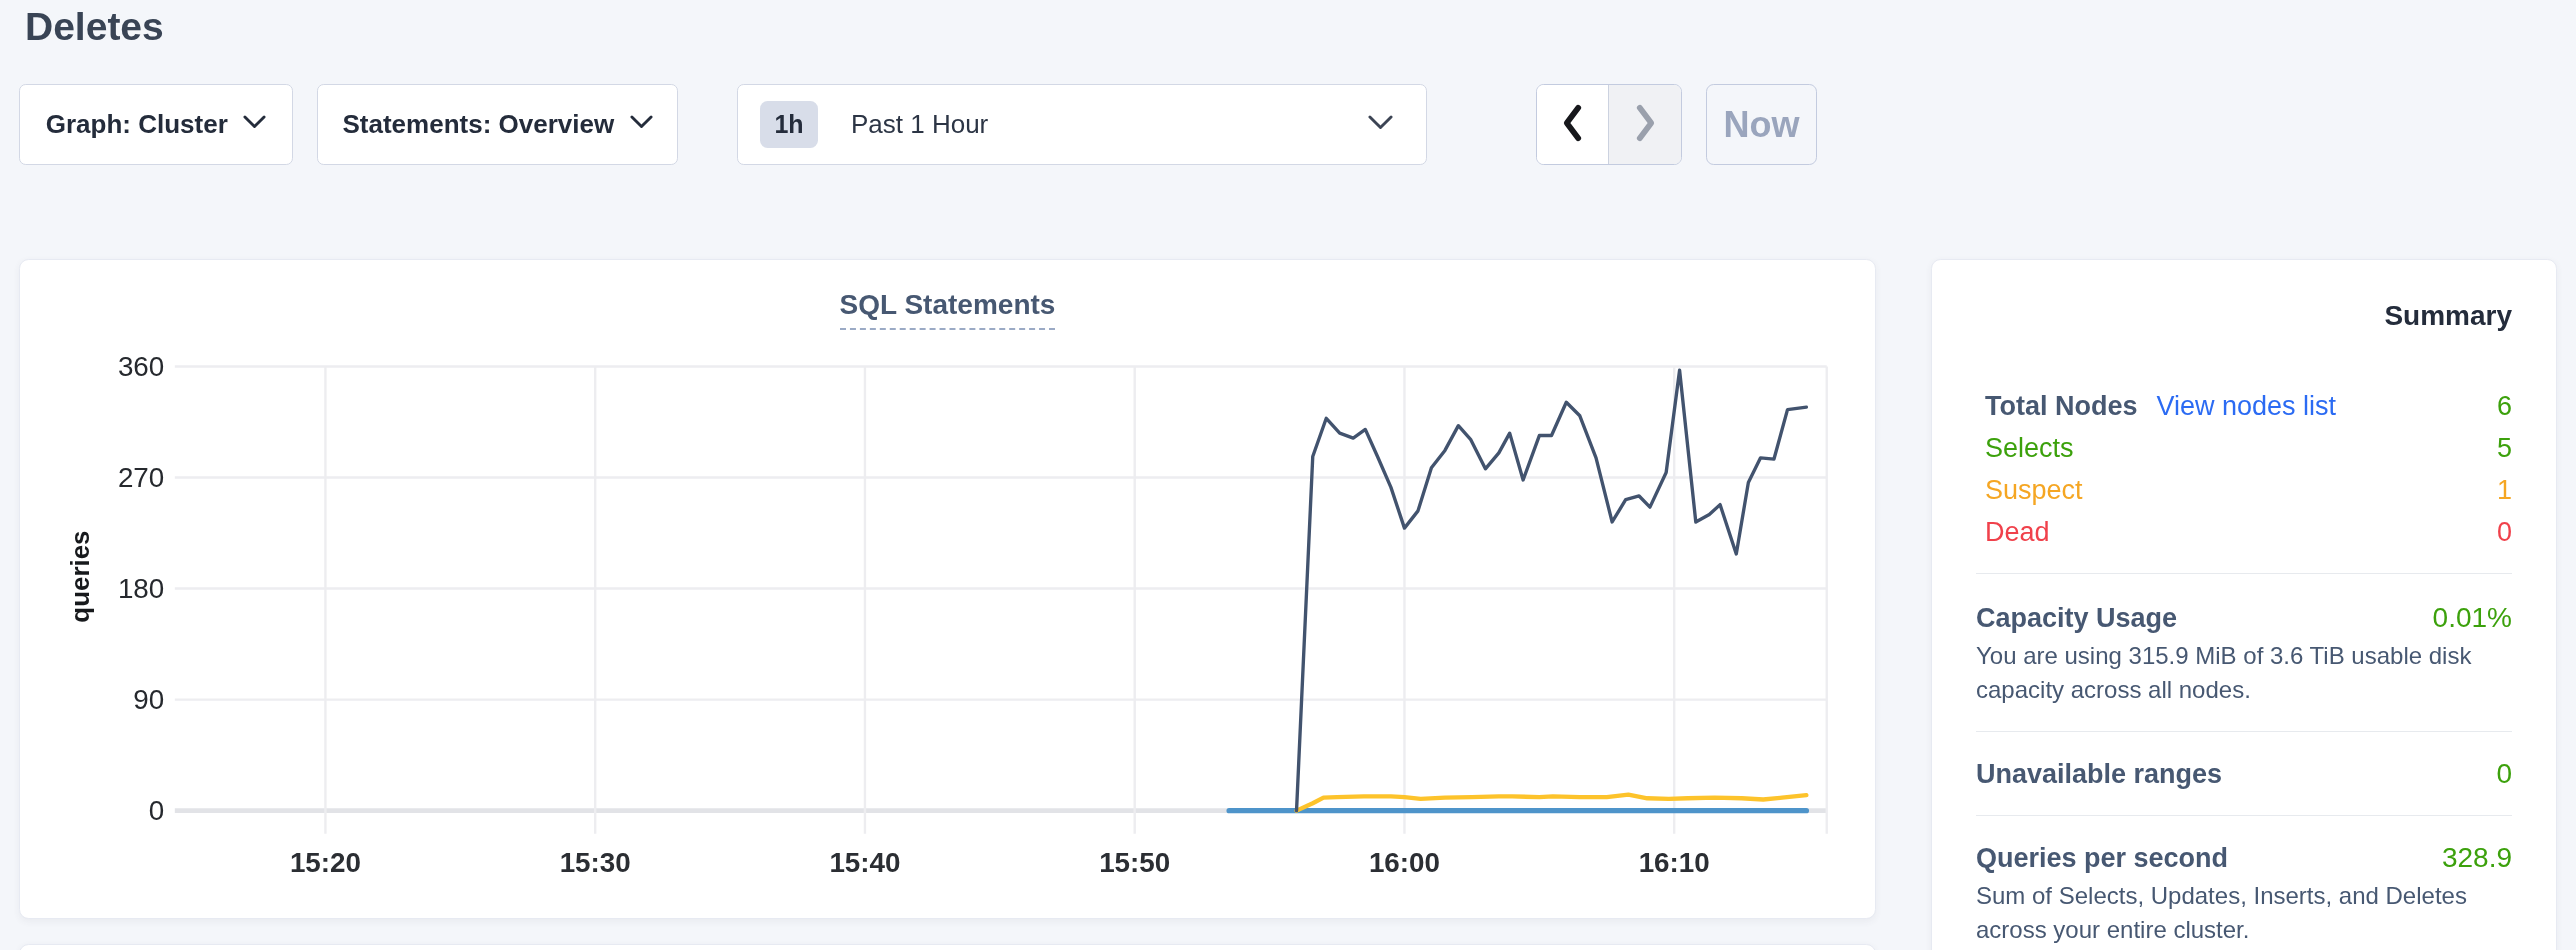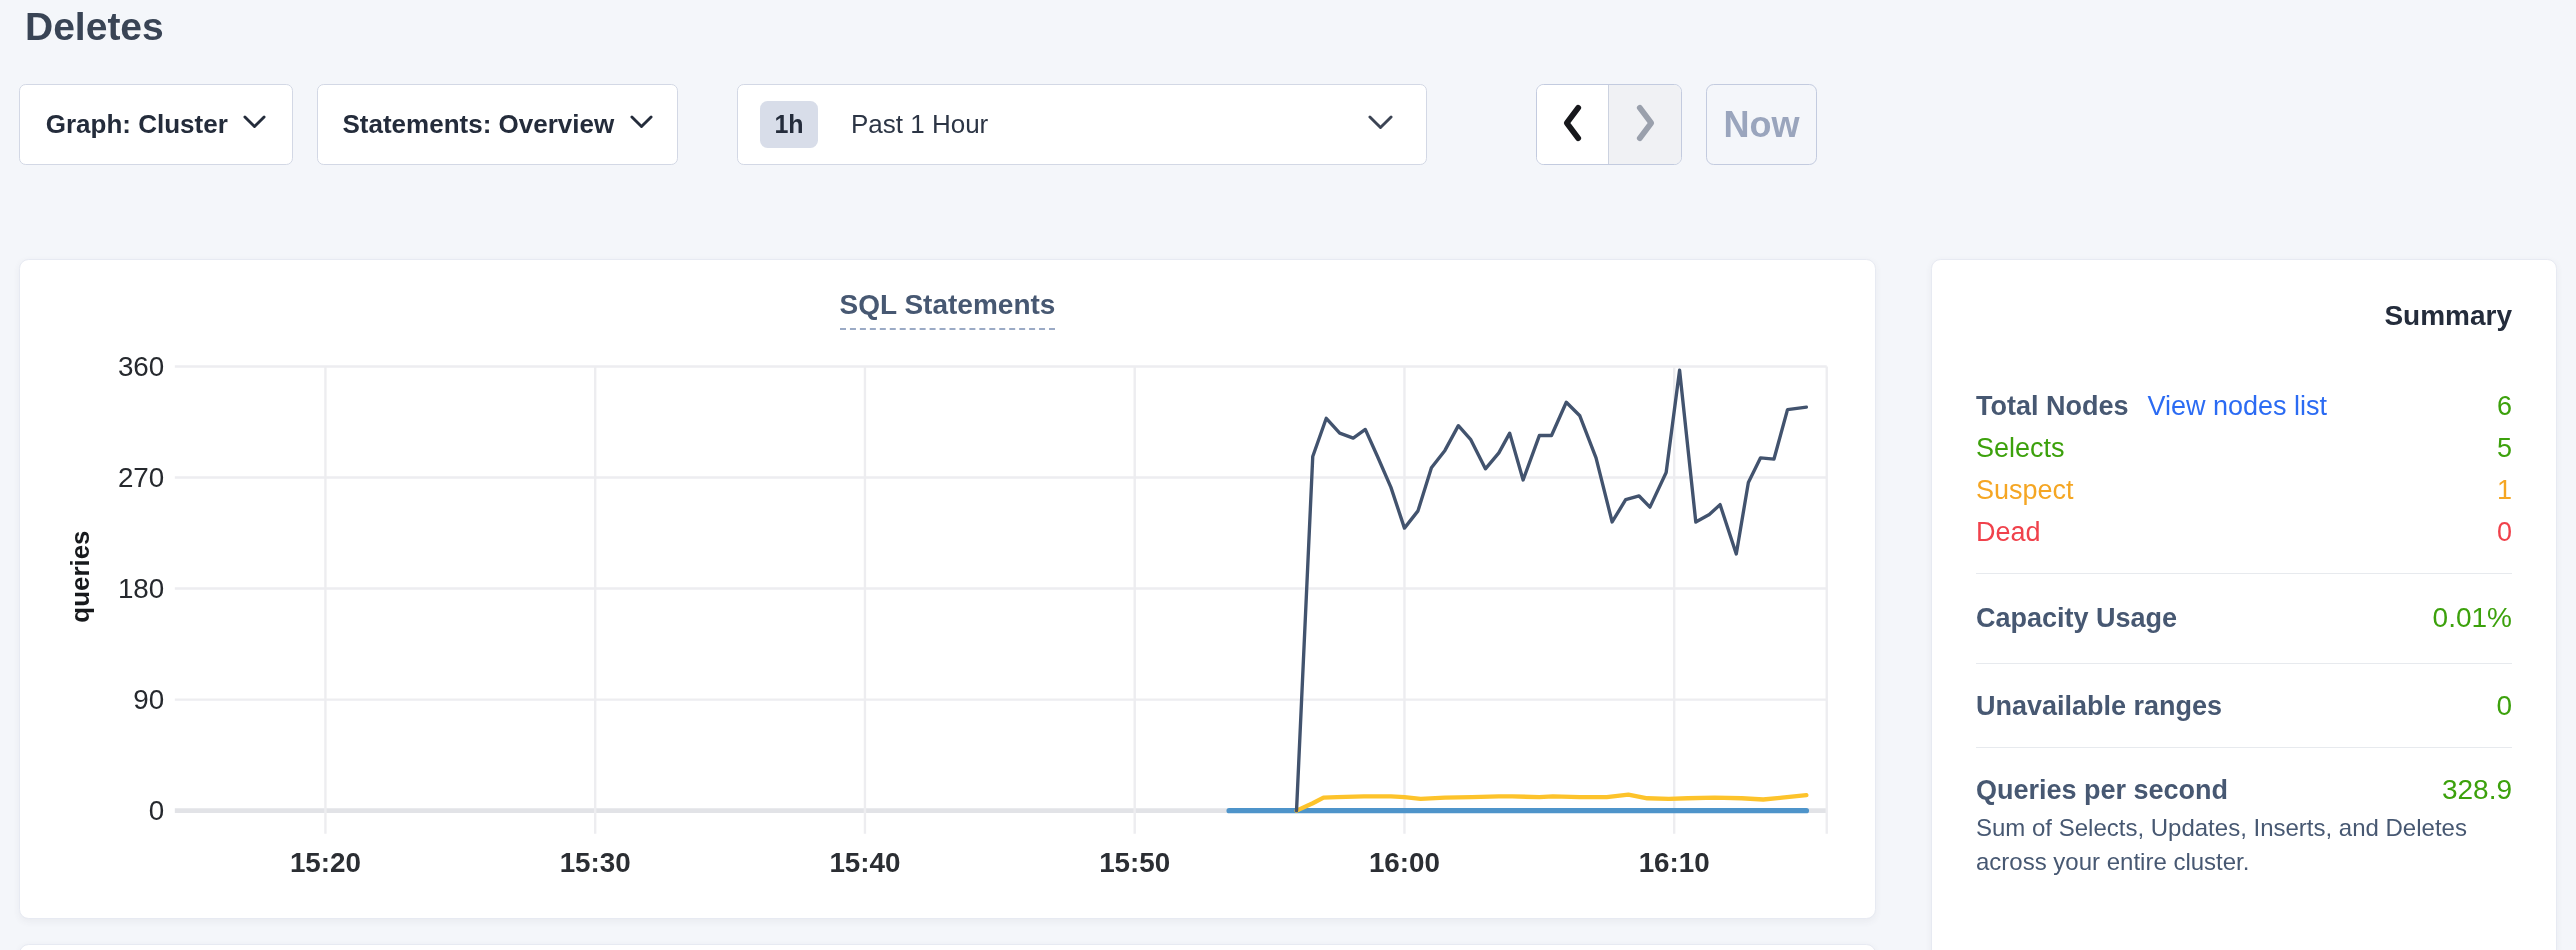--- a/index.html
+++ b/index.html
@@ -59,21 +59,21 @@
     padding-bottom:6.7px; border-bottom:2.9px dashed #9baac5; cursor:help;
   }
   svg.chart { position:absolute; left:0; top:0; }
   svg.chart text { font-family:"Liberation Sans", sans-serif; }
   .ytick { font-size:29px; font-weight:500; fill:#26292e; }
   .xtick { font-size:29px; font-weight:600; fill:#2b2e33; }
   .ylab  { font-size:27px; font-weight:700; fill:#17191c; }
   
   .summary-title { margin-top:38px; line-height:35px; text-align:right;
                    font-size:28px; font-weight:700; color:#242c3b; }
-  .nodes { margin-top:52px; }
+  .nodes { margin-top:52px;margin-left:9px; }
   .s-row { display:flex; align-items:center; height:42px; font-size:27px; }
   .s-row .val { margin-left:auto; }
   .lbl-strong { font-weight:700; color:#475872; }
   .link { color:#2b6bf3; margin-left:19px; text-decoration:none; cursor:pointer; font-weight:400; }
   .green  { color:#3ca10c; }
   .orange { color:#f5a623; }
   .red    { color:#f0414b; }
   hr.div { border:none; border-top:1.9px solid #e7eaee; }
   .div-1 { margin-top:20px; }
   .m-head { display:flex; align-items:center; height:42px; font-size:27px; }
@@ -193,20 +193,21 @@
       <span class="val red">0</span>
     </div>
   </div>
 
   <hr class="div div-1">
 
   <div class="m-head cap-head">
     <span class="lbl-strong">Capacity Usage</span>
     <span class="val green">0.01%</span>
   </div>
+  <p class="m-desc">You are using 315.9 MiB of 3.6 TiB usable disk capacity across all nodes.</p>
 
   <hr class="div div-mid">
 
   <div class="m-head sec-head">
     <span class="lbl-strong">Unavailable ranges</span>
     <span class="val green">0</span>
   </div>
 
   <hr class="div div-1">
 

